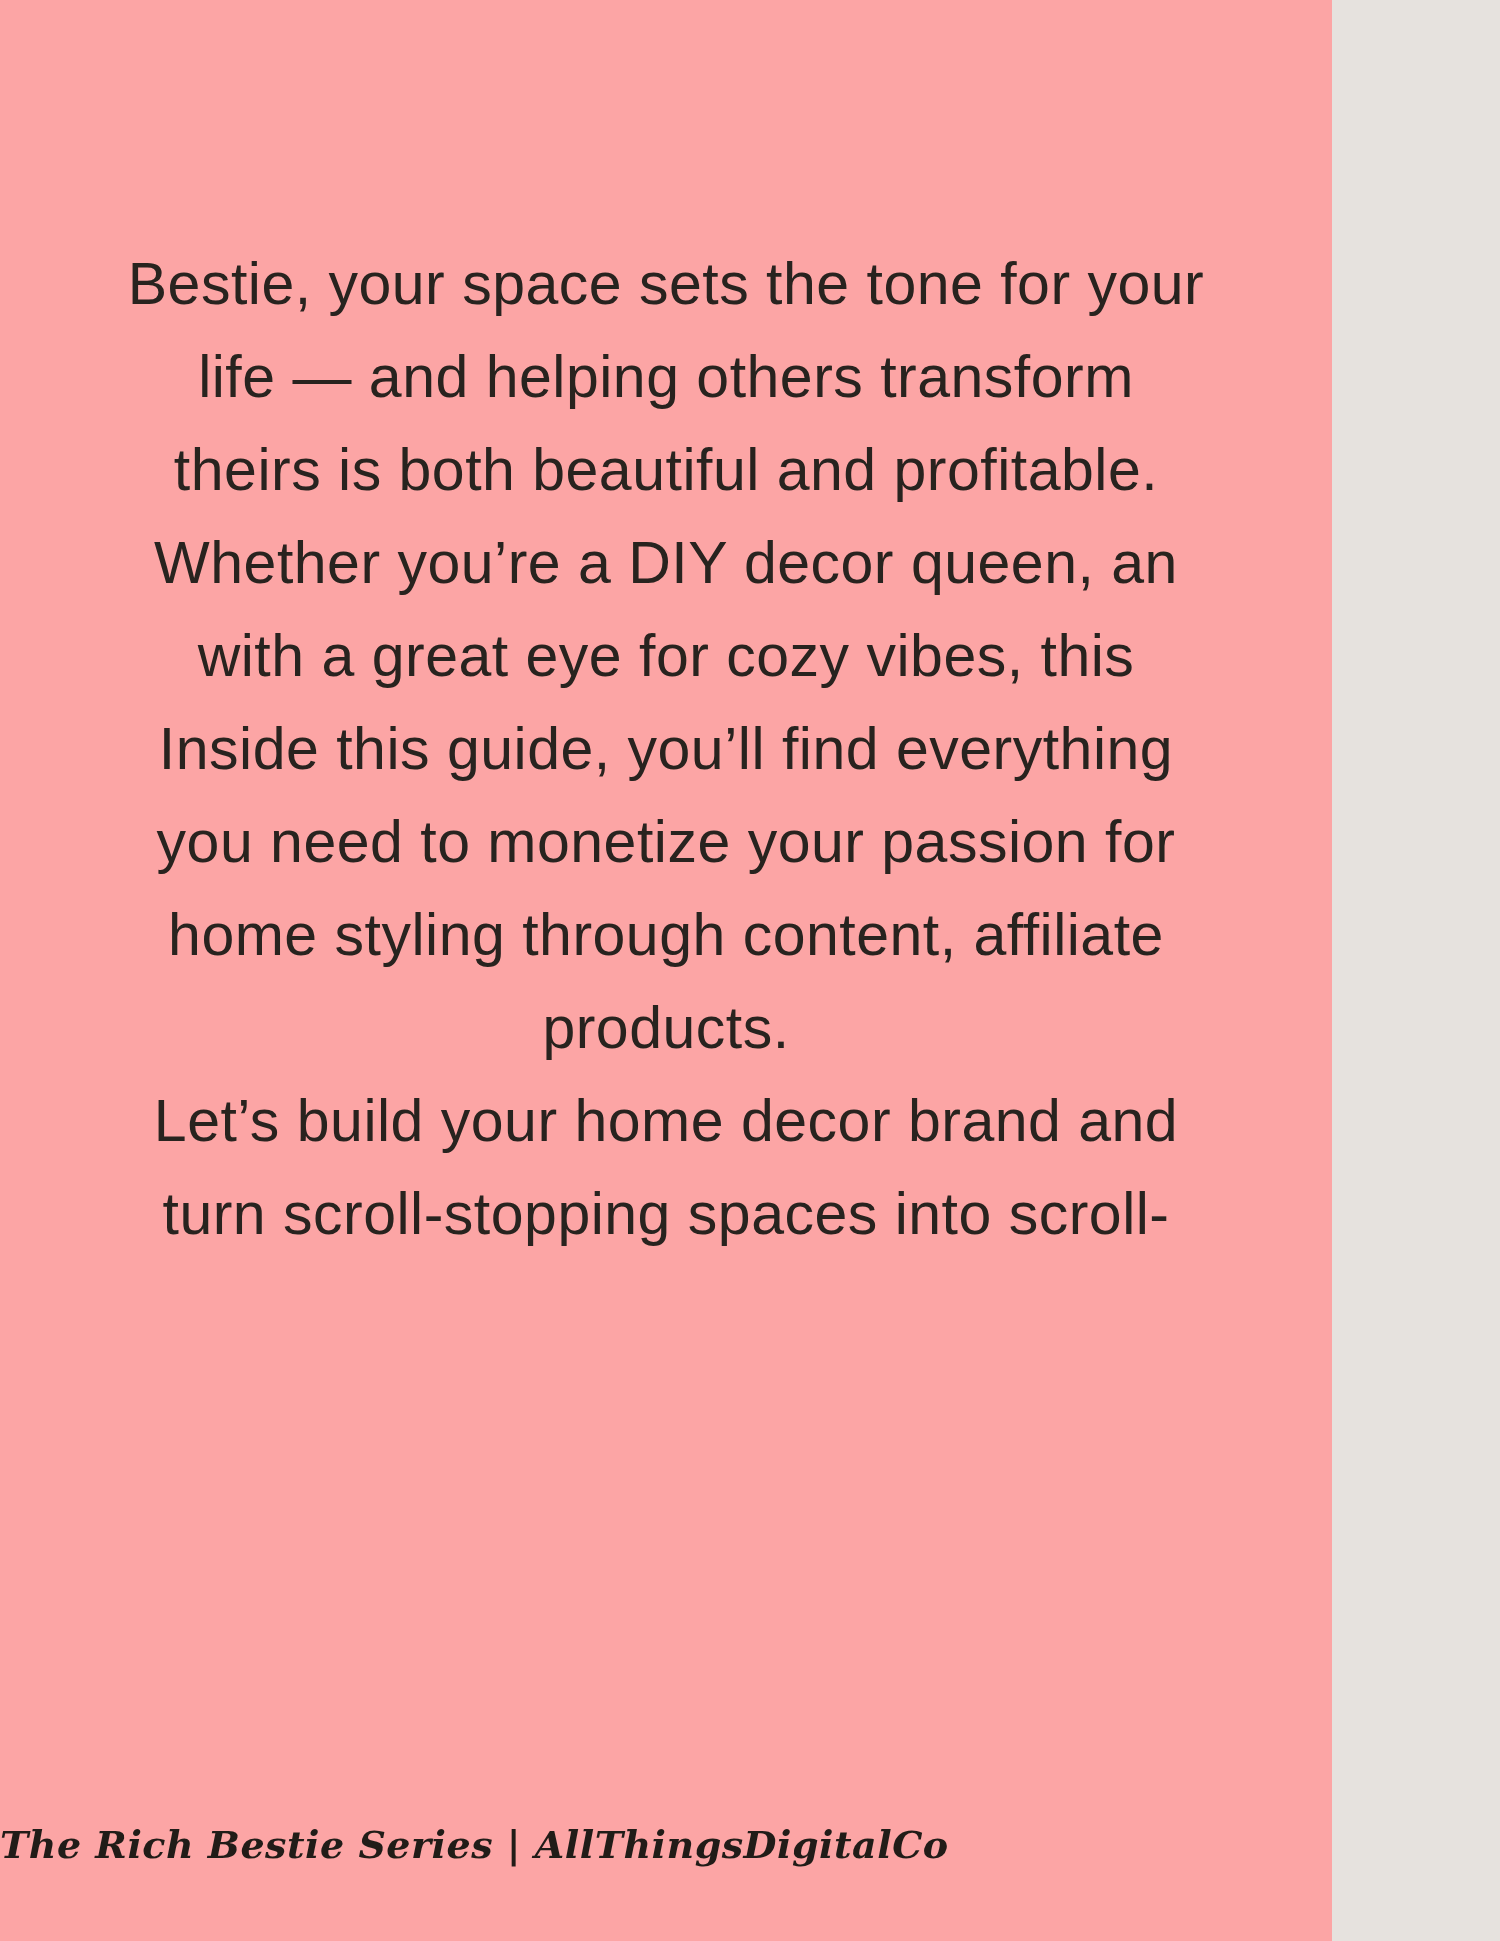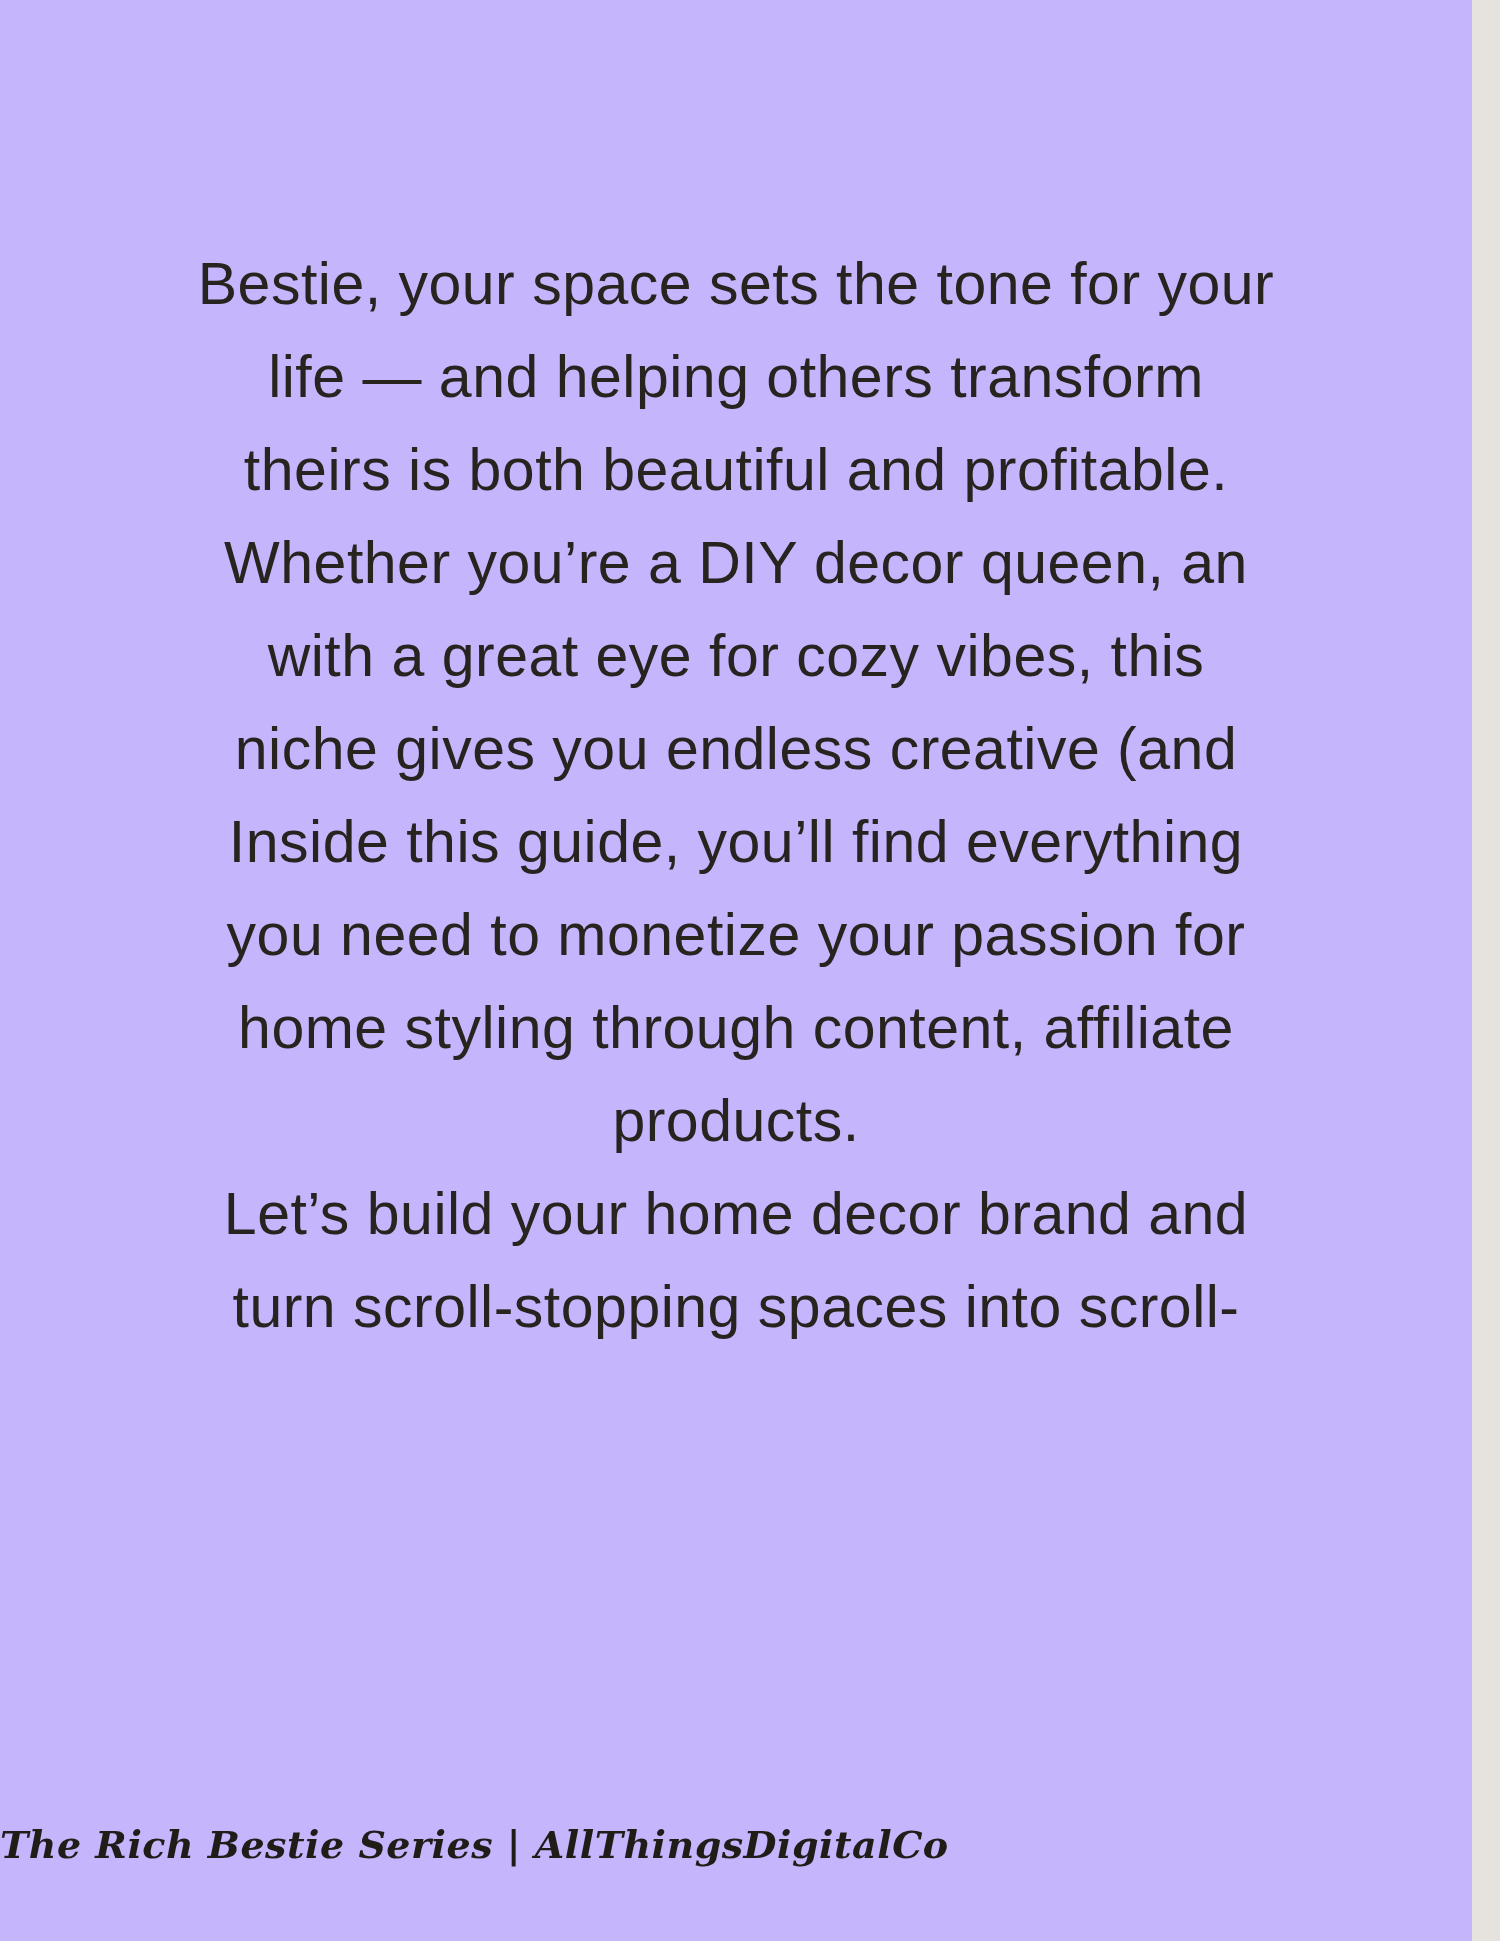--- a/index.html
+++ b/index.html
@@ -7,23 +7,23 @@
     padding: 0;
   }
   body {
     width: 1500px;
     height: 1941px;
     background: #e6e2de;
     font-family: "Liberation Sans", sans-serif;
   }
   .page {
     position: relative;
-    width: 1472px;
+    width: 1332px;
     height: 1941px;
-    background: #c4b5fd;
+    background: #fca5a5;
     overflow: hidden;
   }
   .content {
     position: absolute;
     top: 238px;
     left: 50%;
     transform: translateX(-50%);
     width: 1330px;
     text-align: center;
   }
@@ -55,21 +55,20 @@
 <body>
 
 <div class="page">
 
   <div class="content">
     <div class="body-line">Bestie, your space sets the tone for your</div>
     <div class="body-line">life — and helping others transform</div>
     <div class="body-line">theirs is both beautiful and profitable.</div>
     <div class="body-line">Whether you’re a DIY decor queen, an</div>
     <div class="body-line">with a great eye for cozy vibes, this</div>
-    <div class="body-line">niche gives you endless creative (and</div>
     <div class="body-line">Inside this guide, you’ll find everything</div>
     <div class="body-line">you need to monetize your passion for</div>
     <div class="body-line">home styling through content, affiliate</div>
     <div class="body-line">products.</div>
     <div class="body-line">Let’s build your home decor brand and</div>
     <div class="body-line">turn scroll-stopping spaces into scroll-</div>
   </div>
 
   <div class="footer">
     <span class="footer-text">The Rich Bestie Series | AllThingsDigitalCo</span>

